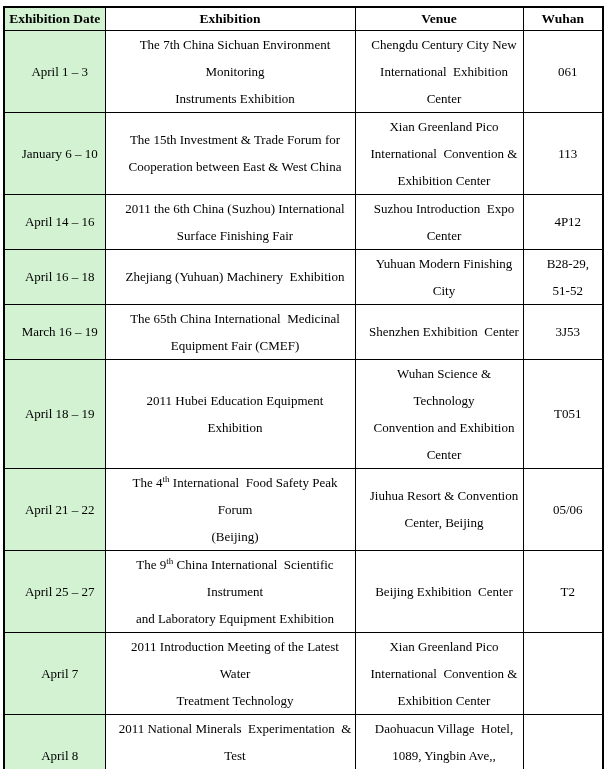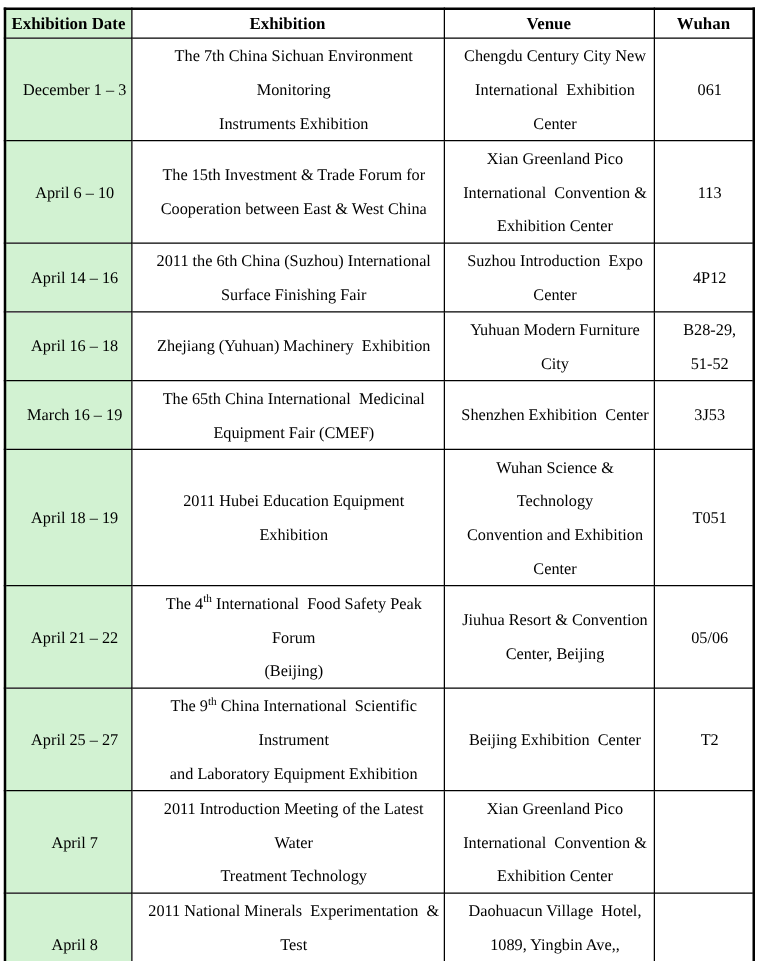--- a/index.html
+++ b/index.html
@@ -62,49 +62,49 @@
 
   <tbody>
       <tr class="rh23">
     <th class="date-col">Exhibition Date</th>
     <th>Exhibition</th>
     <th>Venue</th>
     <th>Wuhan</th>
   </tr>
 
   <tr class="rh82">
-    <td class="date-col">December 1 – 3</td>
+    <td class="date-col">April 1 – 3</td>
     <td>The 7th China Sichuan Environment Monitoring
 Instruments Exhibition</td>
     <td>Chengdu Century City New
 International  Exhibition
 Center</td>
     <td>061</td>
   </tr>
   <tr class="rh82">
-    <td class="date-col">April 6 – 10</td>
+    <td class="date-col">January 6 – 10</td>
     <td>The 15th Investment &amp; Trade Forum for
 Cooperation between East &amp; West China</td>
     <td>Xian Greenland Pico
 International  Convention &amp;
 Exhibition Center</td>
     <td>113</td>
   </tr>
   <tr class="rh55">
     <td class="date-col">April 14 – 16</td>
     <td>2011 the 6th China (Suzhou) International
 Surface Finishing Fair</td>
     <td>Suzhou Introduction  Expo
 Center</td>
     <td>4P12</td>
   </tr>
   <tr class="rh55">
     <td class="date-col">April 16 – 18</td>
     <td>Zhejiang (Yuhuan) Machinery  Exhibition</td>
-    <td>Yuhuan Modern Furniture
+    <td>Yuhuan Modern Finishing
 City</td>
     <td>B28-29,
 51-52</td>
   </tr>
   <tr class="rh55">
     <td class="date-col">March 16 – 19</td>
     <td>The 65th China International  Medicinal
 Equipment Fair (CMEF)</td>
     <td>Shenzhen Exhibition  Center</td>
     <td>3J53</td>

